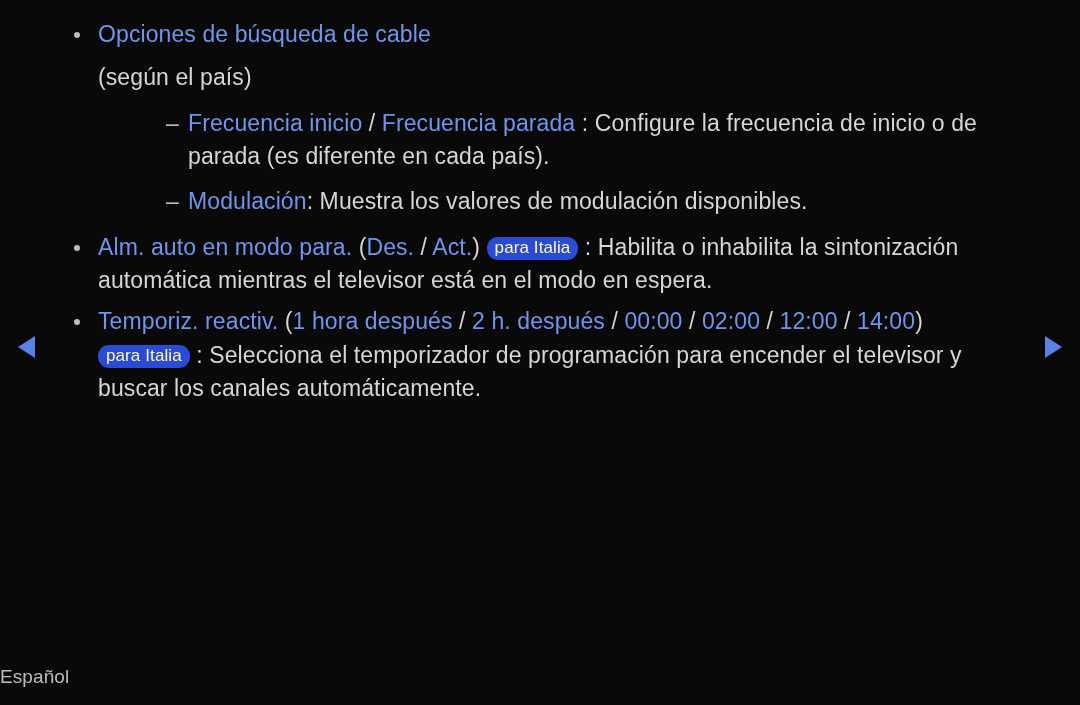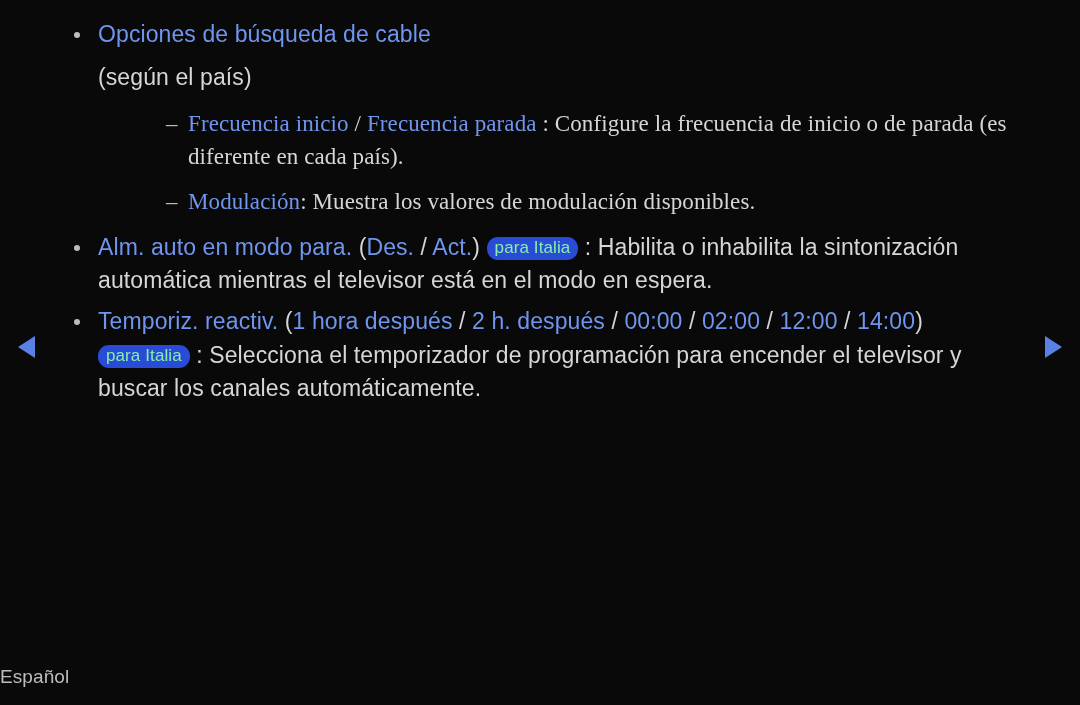--- a/index.html
+++ b/index.html
@@ -48,35 +48,34 @@
   }
   ul.level2 {
     list-style: none;
     padding-left: 68px;
     margin-top: 12px;
   }
   ul.level2 > li {
     position: relative;
     padding-left: 22px;
     margin-bottom: 12px;
-    font-family: Liberation Serif, serif;
   }
   ul.level2 > li::before {
     content: "–";
     position: absolute;
     left: 0px;
     top: 0;
     color: #bdbdbd;
   }
   .term { color: #6f95ee; }
   .title-term { color: #6f95ee; font-weight: 500; }
   .badge {
     display: inline-block;
     background: #2a4bd6;
-    color: #86efac;
+    color: #fef9c3;
     font-size: 17px;
     padding: 1px 8px 2px 8px;
     border-radius: 11px;
     vertical-align: 2px;
     line-height: 1.2;
   }
   .nav-left, .nav-right {
     position: absolute;
     top: 336px;
     width: 0; height: 0;

